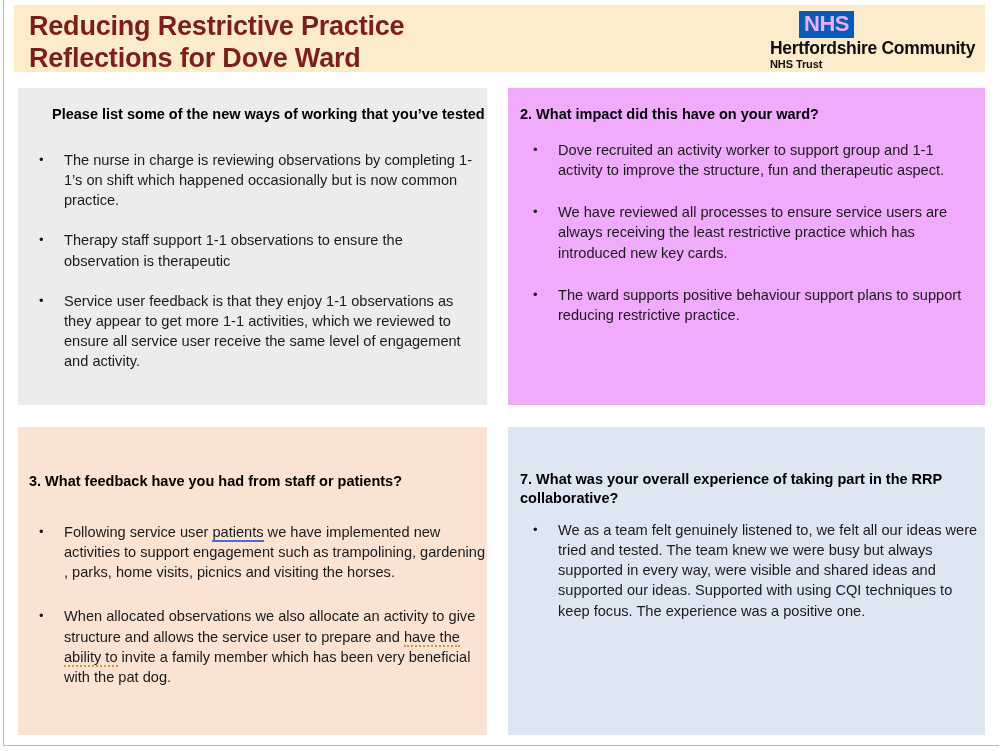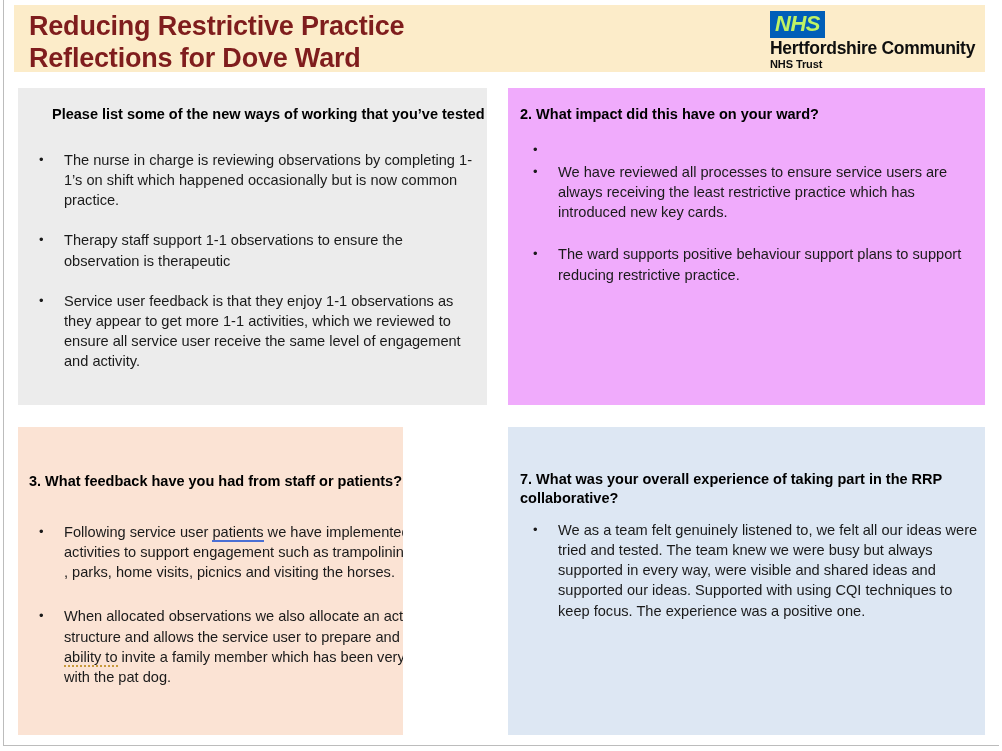--- a/index.html
+++ b/index.html
@@ -52,28 +52,28 @@
   }
   
   #nhs-logo {
     position: absolute;
     left: 756px; top: 6px;
     width: 245px;
   }
   #nhs-box {
     display: inline-block;
     background: #005eb8;
-    color: #bef264;
+    color: #f0abfc;
     font-family: "Liberation Sans", sans-serif;
     font-weight: bold;
-    font-style: italic;
     font-size: 22px;
     line-height: 22px;
     letter-spacing: -0.5px;
     padding: 2px 5px 3px 5px;
+    margin-left: 29px;
   }
   #nhs-org {
     margin-top: 1px;
     font-size: 17.5px;
     font-weight: bold;
     line-height: 19px;
     color: #0f0f0f;
     letter-spacing: -0.3px;
     white-space: nowrap;
   }
@@ -86,21 +86,21 @@
   }
 
   
   .panel {
     position: absolute;
     box-sizing: border-box;
     overflow: hidden;
   }
   #panel-1 { left: 18px;  top: 88px;  width: 469px; height: 317px; background: #ececec; }
   #panel-2 { left: 508px; top: 88px;  width: 477px; height: 317px; background: #f0abfc; }
-  #panel-3 { left: 18px;  top: 427px; width: 385px; height: 308px; background: #fbe3d4; padding-left: 48px; }
+  #panel-3 { left: 18px;  top: 427px; width: 469px; height: 308px; background: #fbe3d4; padding-left: 48px; }
   #panel-4 { left: 508px; top: 427px; width: 477px; height: 308px; background: #dde7f3; }
 
   
   .q-head {
     position: absolute;
     font-size: 14.5px;
     font-weight: bold;
     color: #000000;
     line-height: 1.28;
   }
@@ -177,21 +177,21 @@
     <div class="bullets" id="p1-bullets">
         <div class="bullet"><span class="dot">•</span><span>The nurse in charge is reviewing observations by completing 1-1’s on shift which happened occasionally but is now common practice.</span></div>
         <div class="bullet"><span class="dot">•</span><span>Therapy staff support 1-1 observations to ensure the observation is therapeutic</span></div>
         <div class="bullet"><span class="dot">•</span><span>Service user feedback is that they enjoy 1-1 observations as they appear to get more 1-1 activities, which we reviewed to ensure all service user receive the same level of engagement and activity.</span></div>
       </div>
   </div>
 
   <div class="panel" id="panel-2">
     <div class="q-head" id="q2-head">2. What impact did this have on your ward?</div>
     <div class="bullets" id="p2-bullets">
-        <div class="bullet"><span class="dot">•</span></div>
+        <div class="bullet"><span class="dot">•</span><span>Dove recruited an activity worker to support group and 1-1 activity to improve the structure,  fun and therapeutic aspect.</span></div>
         <div class="bullet"><span class="dot">•</span><span>We have reviewed all processes to ensure service users are always receiving the least restrictive practice which has introduced new key cards.</span></div>
         <div class="bullet"><span class="dot">•</span><span>The ward supports positive behaviour support plans to support reducing restrictive practice.</span></div>
       </div>
   </div>
 
   <div class="panel" id="panel-3">
     <div class="q-head" id="q3-head">3. What feedback have you had from staff or patients?</div>
     <div class="bullets" id="p3-bullets">
         <div class="bullet"><span class="dot">•</span><span><span>Following service user </span><span class="grammar-mark">patients</span><span> we have implemented new activities to support engagement such as trampolining, gardening , parks, home visits, picnics and visiting the horses.</span></span></div>
         <div class="bullet"><span class="dot">•</span><span><span>When allocated observations we also allocate an activity to give structure and allows the service user to prepare and </span><span class="style-mark">have the ability to</span><span> invite a family member which has been very beneficial with the pat dog.</span></span></div>

